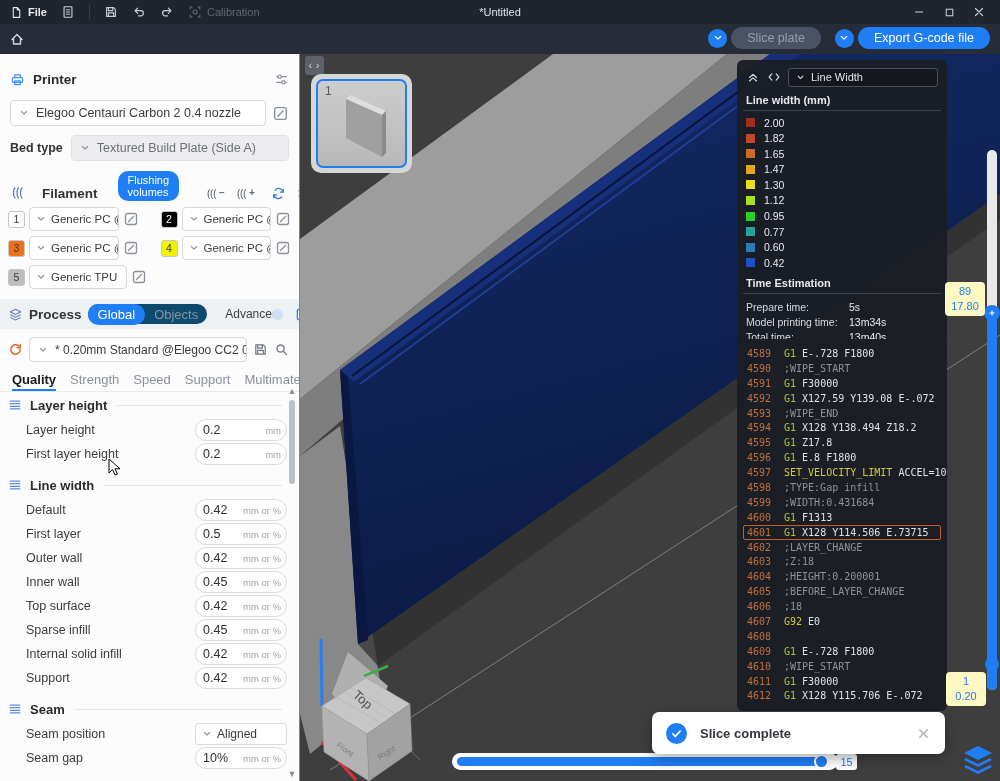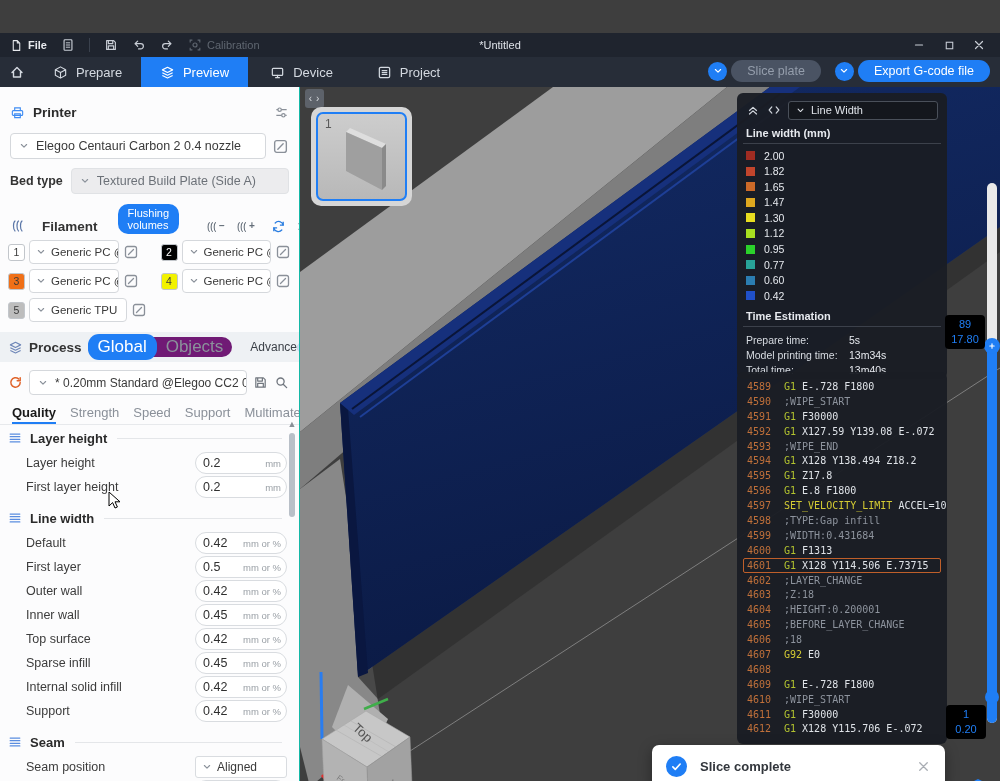--- a/index.html
+++ b/index.html
@@ -1,18 +1,18 @@
 <!DOCTYPE html>
 <html><head>
 <meta charset="utf-8">
 <style>
   *{margin:0;padding:0;box-sizing:border-box;}
   html,body{width:1000px;height:781px;overflow:hidden;background:#3e3e3e;
     font-family:"Liberation Sans",sans-serif;-webkit-font-smoothing:antialiased;}
-  .app{position:relative;width:1000px;height:613px;margin-top:33px;}
+  .app{position:relative;width:1000px;height:613px;}
   .ic{display:inline-block;vertical-align:middle;flex:none;}
   .ic svg,svg.ic{display:block;}
   
   .titlebar{position:absolute;left:0;top:0;width:1000px;height:24px;background:#1f242e;
     display:flex;align-items:center;color:#c9ced6;font-size:11px;}
   .tb-left{display:flex;align-items:center;gap:14px;padding-left:10px;}
   .tb-file{display:flex;align-items:center;gap:5px;font-weight:bold;color:#e8eaee;}
   .tb-sep{width:1px;height:14px;background:#3a414d;}
   .tb-calib{display:flex;align-items:center;gap:5px;color:#5f6670;}
   .tb-title{position:absolute;left:0;right:0;text-align:center;color:#dfe3e9;font-size:11px;pointer-events:none;}
@@ -54,21 +54,21 @@
   .waves-wrap{display:flex;align-items:flex-start;color:#646e79;font-size:10px;}
   .fil-grid{margin:6px 8px 0 8px;}
   .fil-row{display:flex;align-items:center;margin-bottom:5px;gap:4px;}
   .fil-chip{width:17px;height:17px;border-radius:3px;border:1px solid #c2c6cb;font-size:10.5px;
     display:flex;align-items:center;justify-content:center;flex:none;}
   .fil-sel{width:98px;height:24px;font-size:11.5px;padding:0 5px;gap:4px;}
   .fil-col2{margin-left:18px;}
   .editic{color:#8a9099;}
   .process-band{margin-top:10px;height:30px;background:#eef1f4;display:flex;align-items:center;padding:0 8px;gap:6px;}
   .process-band .title{font-size:13.5px;font-weight:bold;}
-  .scope{display:flex;background:#701a75;border-radius:11px;height:20px;align-items:center;font-size:17px;}
+  .scope{display:flex;background:#0c4a6e;border-radius:11px;height:20px;align-items:center;font-size:13px;}
   .scope .g{background:#1f7ef5;color:#fff;border-radius:11px;padding:3px 10px;}
   .scope .o{color:#8b929b;padding:3px 9px;}
   .adv-label{font-size:12px;color:#3a3f46;margin-left:6px;}
   .toggle{width:30px;height:15px;border-radius:8px;background:#2b7de0;position:relative;}
   .toggle::after{content:"";position:absolute;right:2px;top:2px;width:11px;height:11px;border-radius:50%;background:#cfe0f7;}
   .preset-row{display:flex;align-items:center;gap:6px;margin:8px 10px 0 8px;}
   .preset-row .selectbox{flex:1;height:25px;font-size:12px;}
   .ptabs{display:flex;gap:14px;padding:10px 12px 0 12px;font-size:13px;color:#8a9099;border-bottom:1px solid #e7e9ec;height:30px;}
   .ptab{padding-bottom:8px;}
   .ptab.active{color:#1a1a1a;font-weight:bold;border-bottom:2px solid #1f7ef5;}
@@ -121,21 +121,21 @@
   .gline .kw2{color:#d4cb33;}
   .gline .cm{color:#8d939d;}
   .gline .ar{color:#dfe3e8;}
   .gline.hl{border-color:#bf5f2a;}
   
   .vtrack{position:absolute;left:687px;top:96px;width:10px;height:540px;background:#e9e9e9;border-radius:5px;}
   .vfill{position:absolute;left:687px;top:258px;width:10px;height:378px;background:#1f7ef5;border-radius:5px;}
   .vhandle-top{position:absolute;left:684px;top:251px;width:16px;height:16px;border-radius:50%;background:#1f7ef5;
     color:#fff;display:flex;align-items:center;justify-content:center;}
   .vhandle-bot{position:absolute;left:685px;top:603px;width:14px;height:14px;border-radius:50%;background:#1f7ef5;}
-  .vbadge{position:absolute;width:40px;background:#000000;border-radius:4px;color:#1f7ef5;font-size:11px;
+  .vbadge{position:absolute;width:40px;background:#fef9c3;border-radius:4px;color:#1f7ef5;font-size:11px;
     text-align:center;line-height:15px;padding:2px 2px;}
   .vbadge.top{left:645px;top:228px;}
   .vbadge.bot{left:646px;top:618px;}
   .htrack{position:absolute;left:152px;top:699px;width:386px;height:17px;background:#fff;border-radius:9px;padding:4px 5px;}
   .hfill{width:368px;height:9px;background:#1f7ef5;border-radius:5px;}
   .hhandle{position:absolute;left:514px;top:700px;width:15px;height:15px;border-radius:50%;background:#1f7ef5;border:2px solid #fff;}
   .hbadge{position:absolute;left:536px;top:700px;width:21px;height:16px;background:#fff;border-radius:3px;
     color:#1f7ef5;font-size:11px;text-align:center;line-height:16px;}
   
   .toast{position:absolute;left:352px;top:658px;width:293px;height:42px;background:#fff;border-radius:7px;
@@ -305,46 +305,20 @@
         </div>
     </div>
   </div>
 
   <div class="navbar">
     <div class="nav-home">
       <svg class="ic" width="16" height="16">
           <use href="#s-home"></use>
         </svg>
     </div>
-    <div class="nav-tabs" id="nav-tabs">
-        <div class="nav-tab">
-     <svg class="ic" width="15" height="15">
-            <use href="#s-cube"></use>
-          </svg>
-     <span>Prepare</span>
-        </div>
-        <div class="nav-tab active">
-     <svg class="ic" width="15" height="15">
-            <use href="#s-layers"></use>
-          </svg>
-     <span>Preview</span>
-        </div>
-        <div class="nav-tab">
-     <svg class="ic" width="15" height="15">
-            <use href="#s-monitor"></use>
-          </svg>
-     <span>Device</span>
-        </div>
-        <div class="nav-tab">
-     <svg class="ic" width="15" height="15">
-            <use href="#s-list"></use>
-          </svg>
-     <span>Project</span>
-        </div>
-      </div>
     <div class="nav-actions">
       <div class="roundchev">
         <svg class="ic" width="12" height="12">
             <use href="#s-chev"></use>
           </svg>
       </div>
       <div class="pill gray">Slice plate</div>
       <div class="roundchev">
         <svg class="ic" width="12" height="12">
             <use href="#s-chev"></use>

